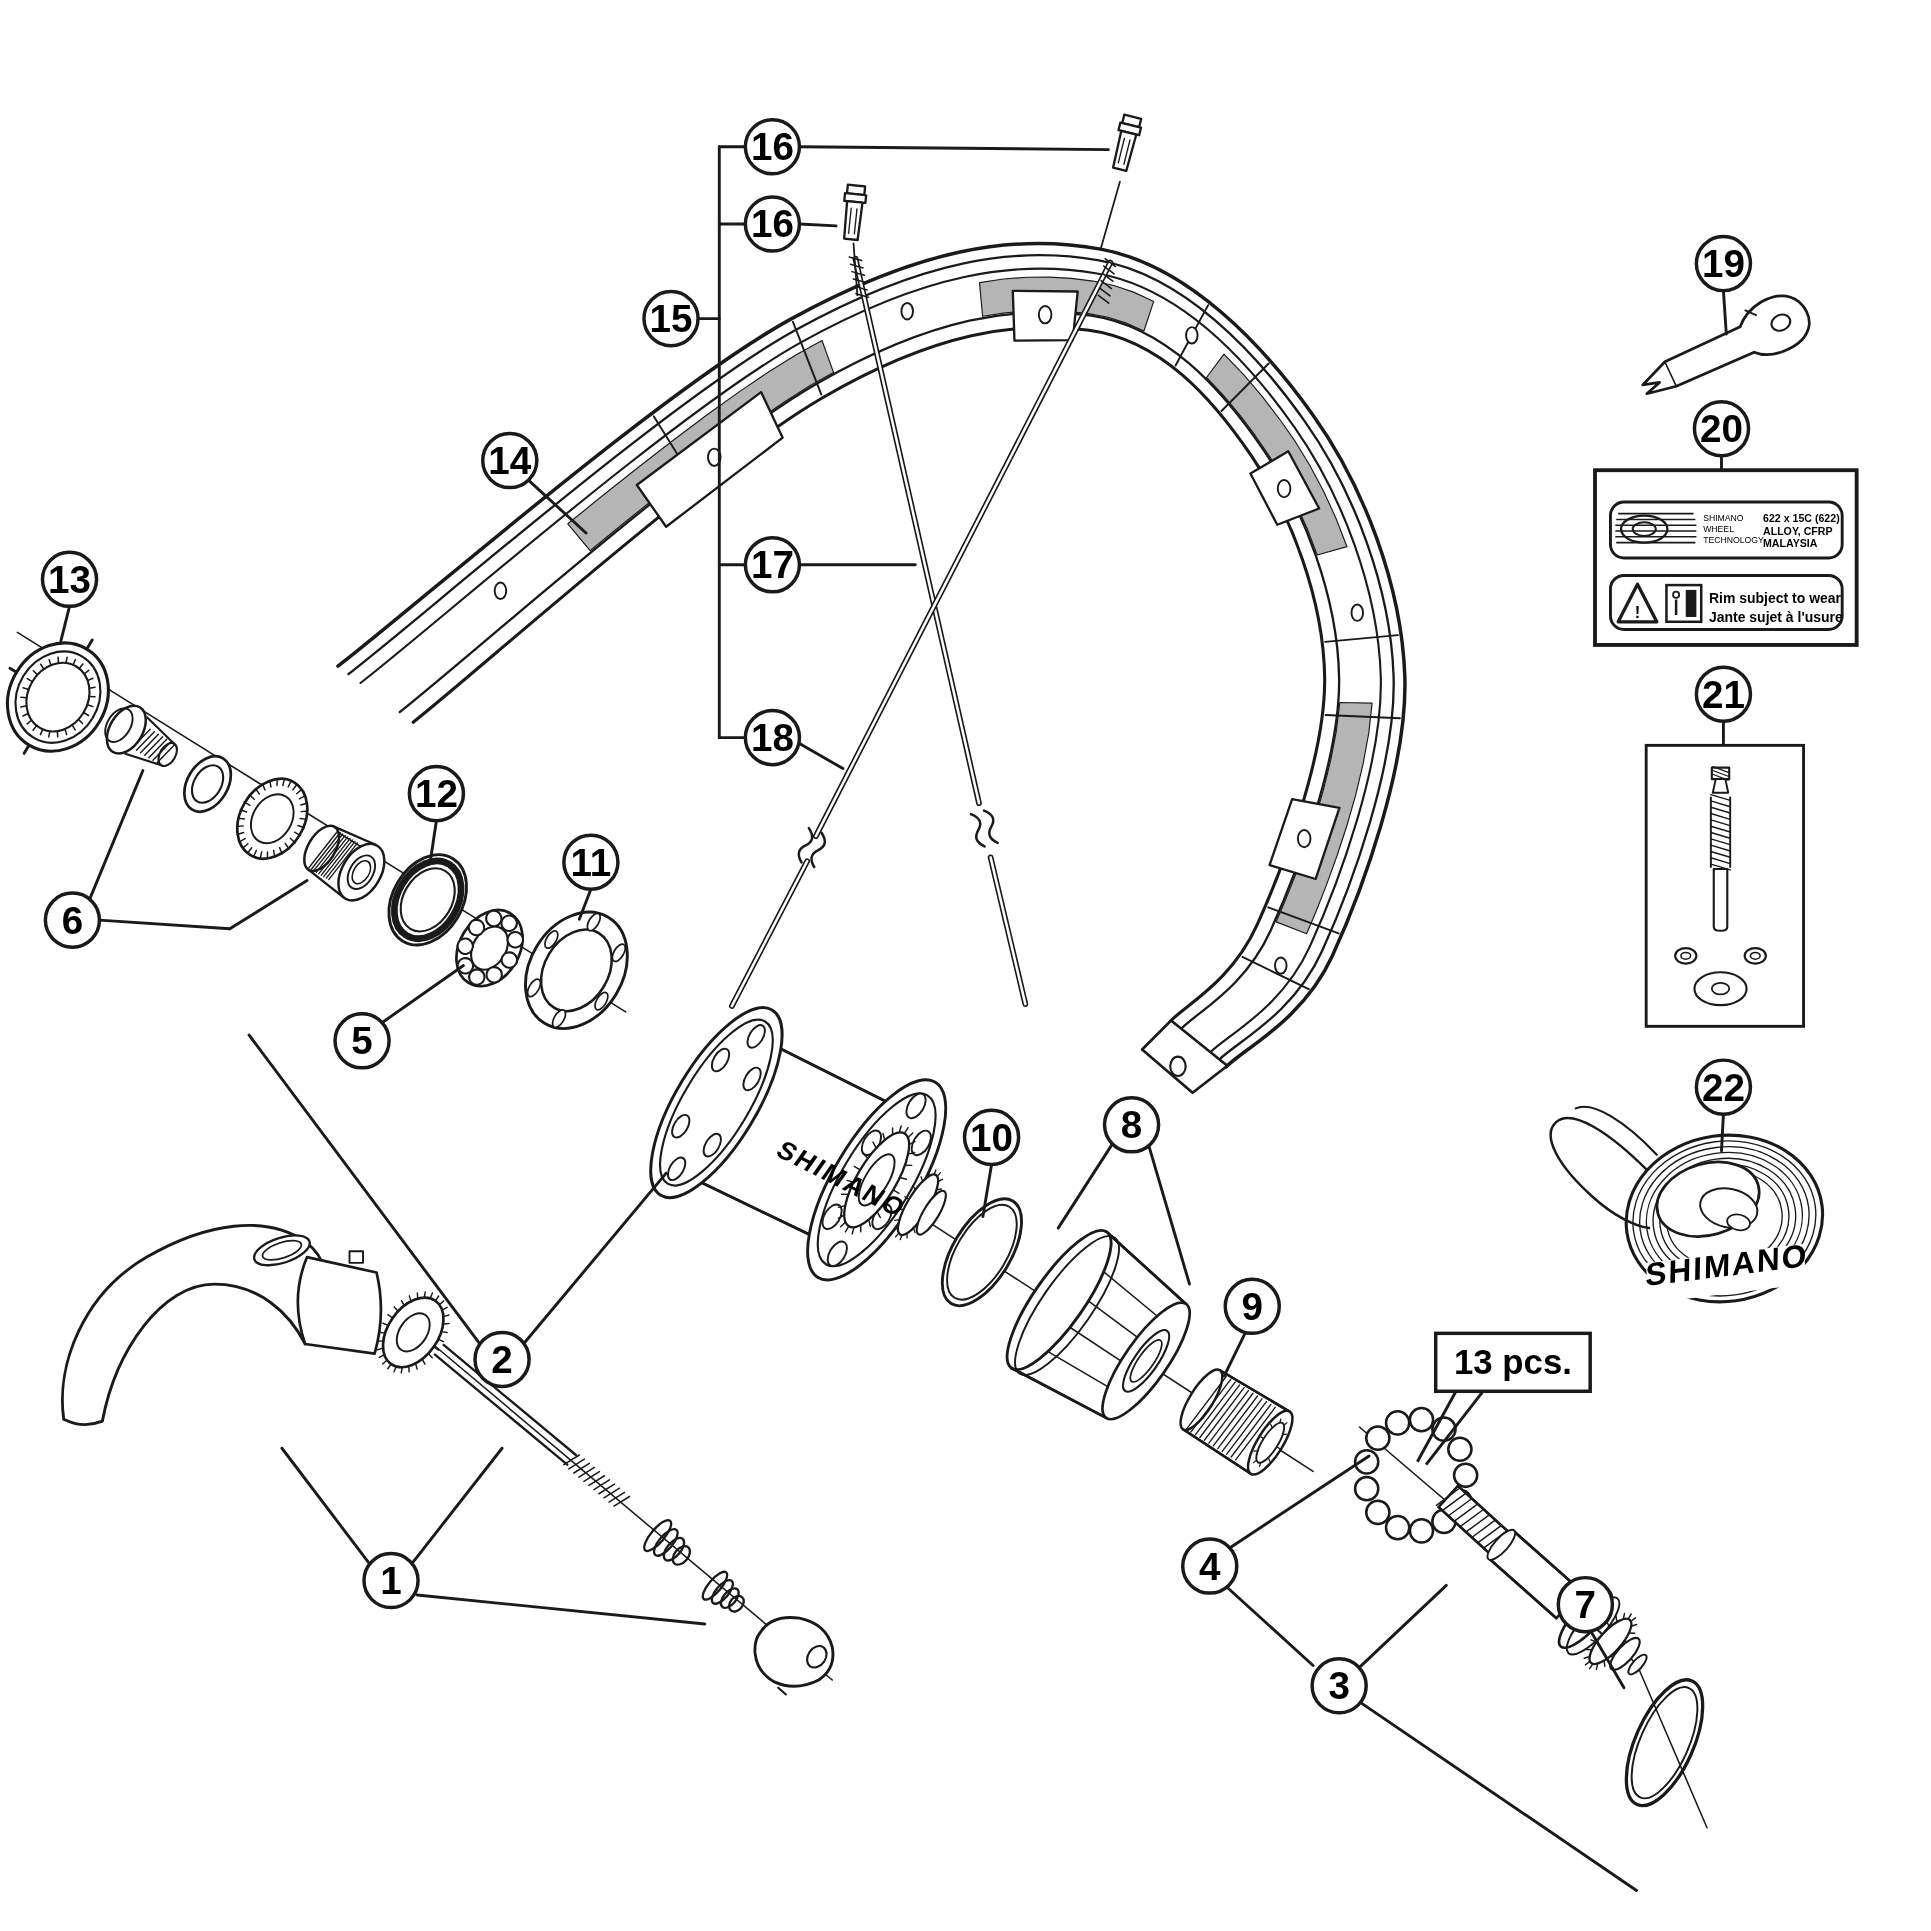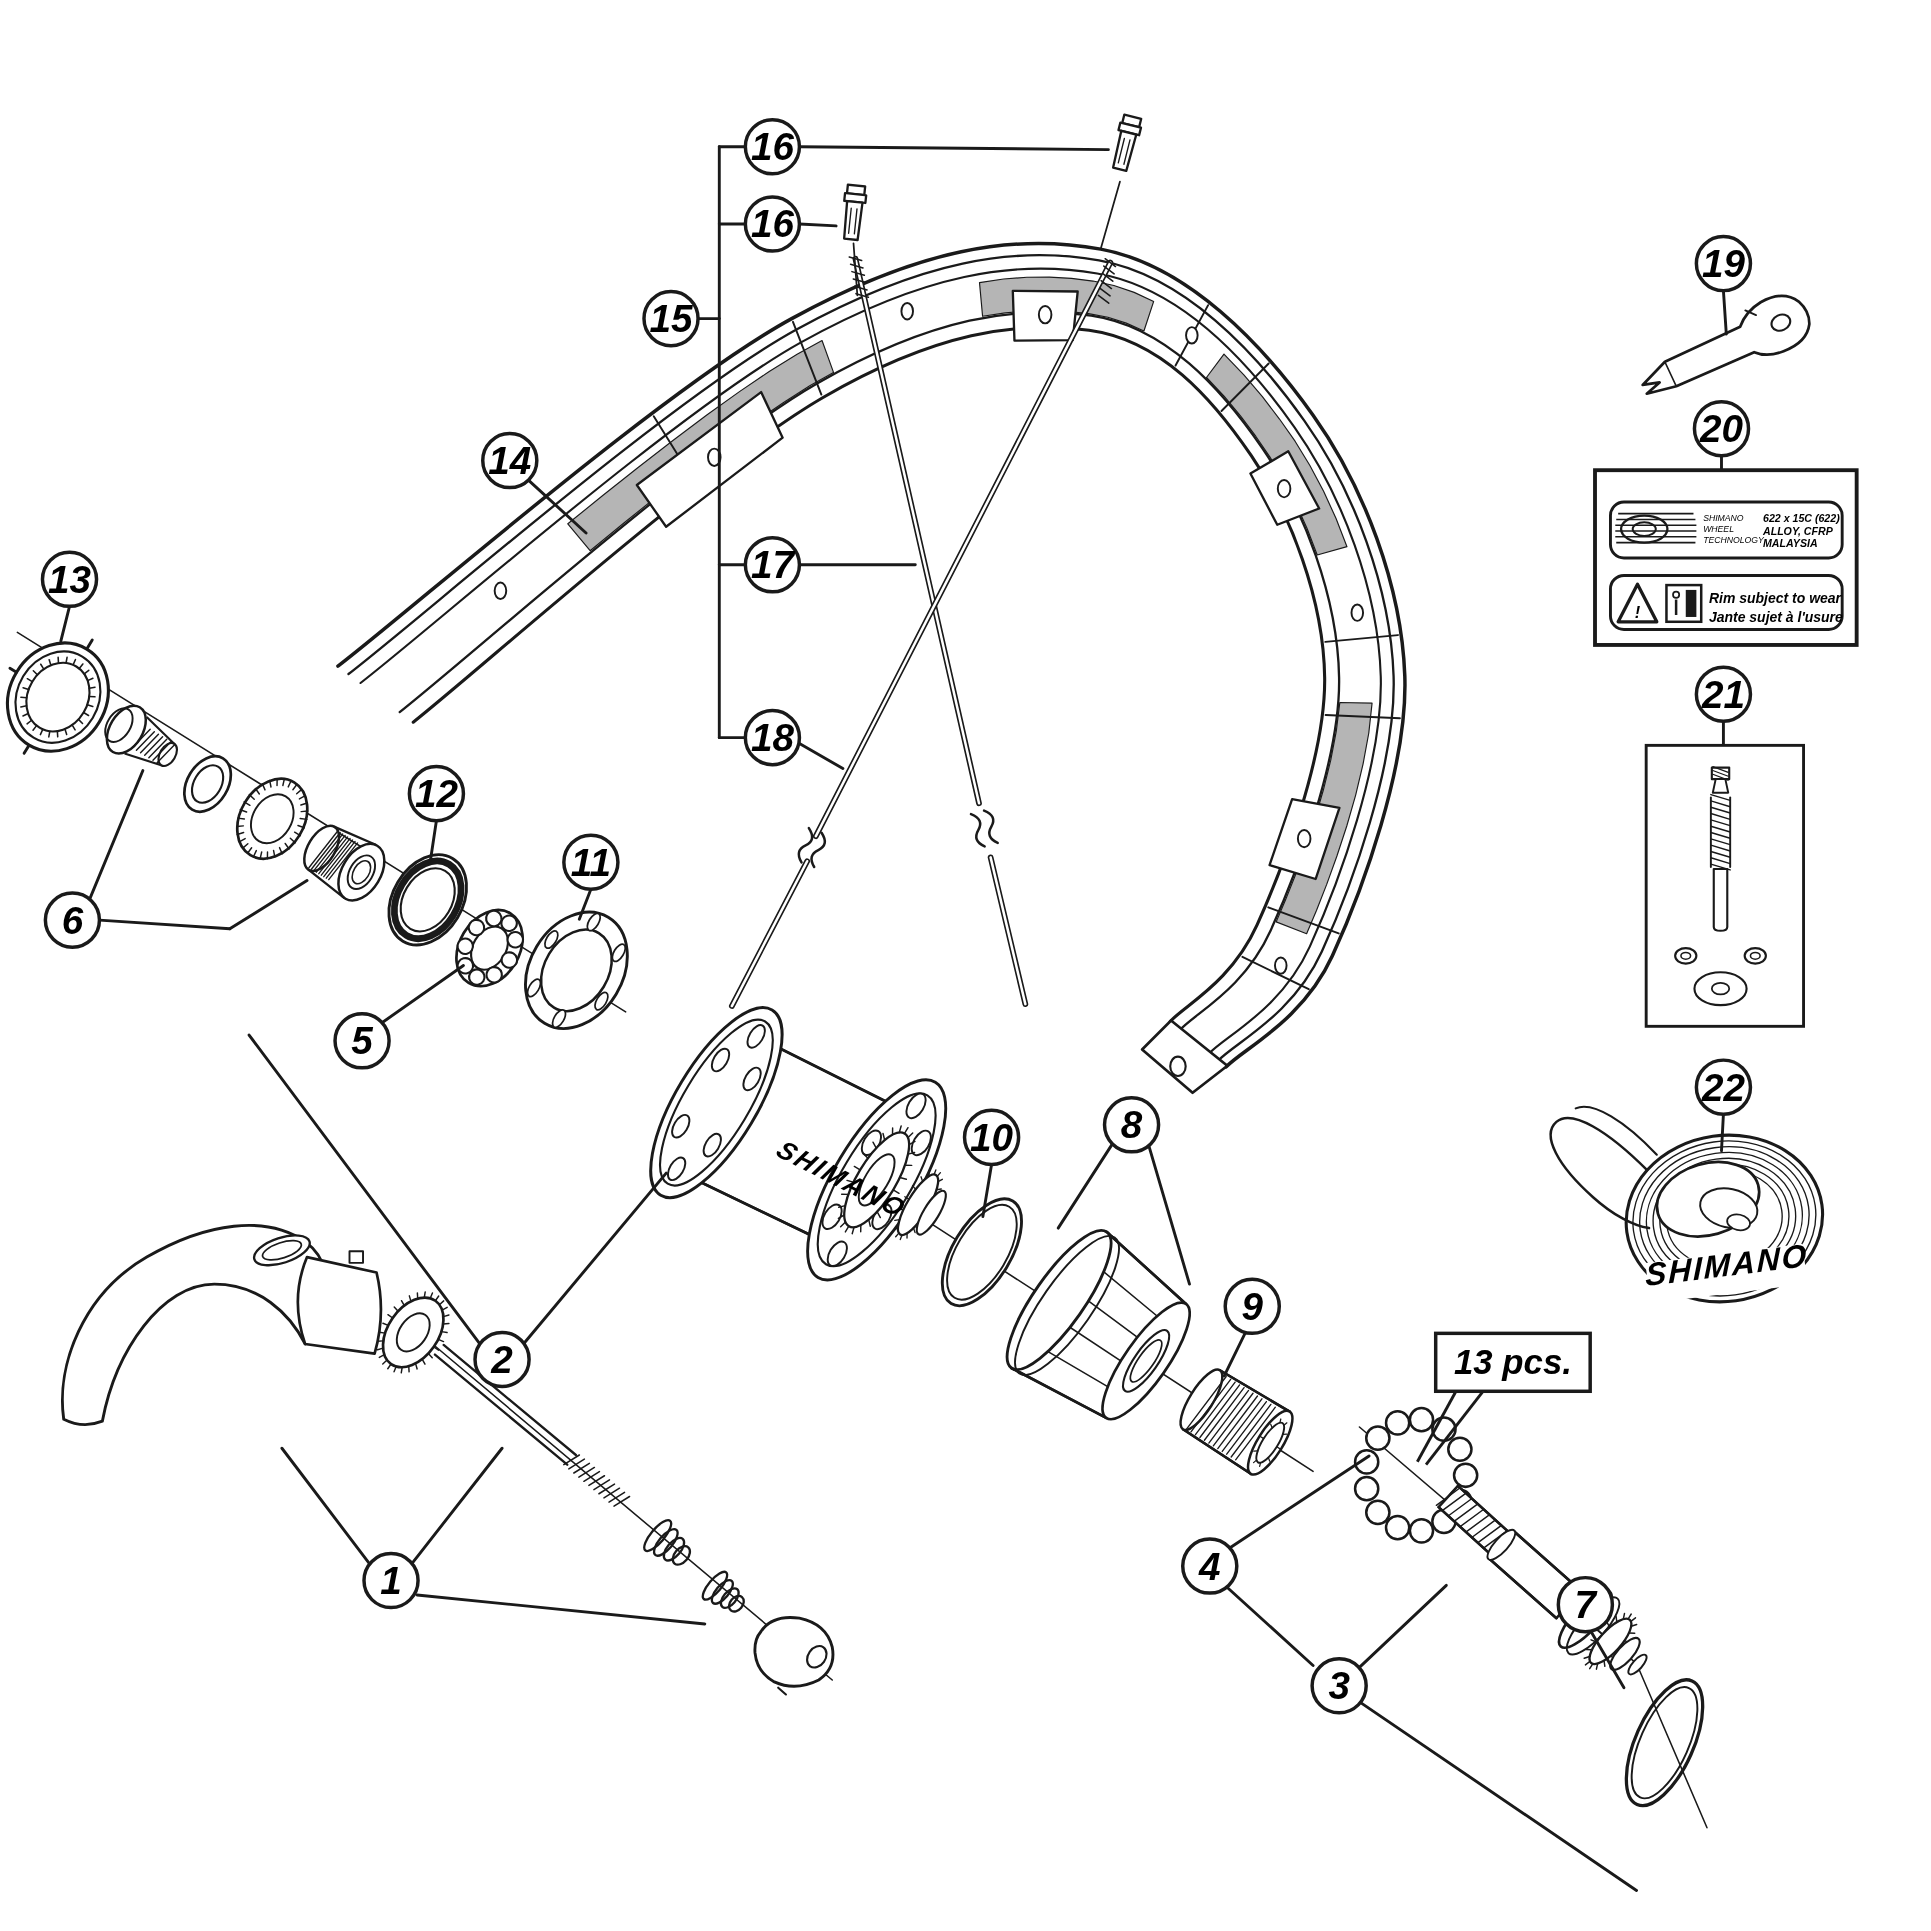--- a/index.html
+++ b/index.html
@@ -1,17 +1,17 @@
 <!DOCTYPE html>
 <html><head>
 <meta charset="utf-8">
 <style>
   html,body{margin:0;padding:0;background:#fff;}
   body{font-family:"Liberation Sans", sans-serif;}
-  #stage{width:1886px;height:1931px;position:relative;background:#fff;font-style:italic;}
+  #stage{width:1886px;height:1931px;position:relative;background:#fff;}
   svg text{font-family:"Liberation Sans", sans-serif;}
   .co-num{font-weight:bold;font-size:40px;}
   .pcs{font-weight:bold;font-size:36px;}
 </style>
 </head>
 <body>
 
 <div id="stage">
 <svg id="dwg" width="1931" height="1931" viewBox="0 0 2000 2000">
   <rect x="0" y="0" width="2000" height="2000" fill="#ffffff"></rect>

